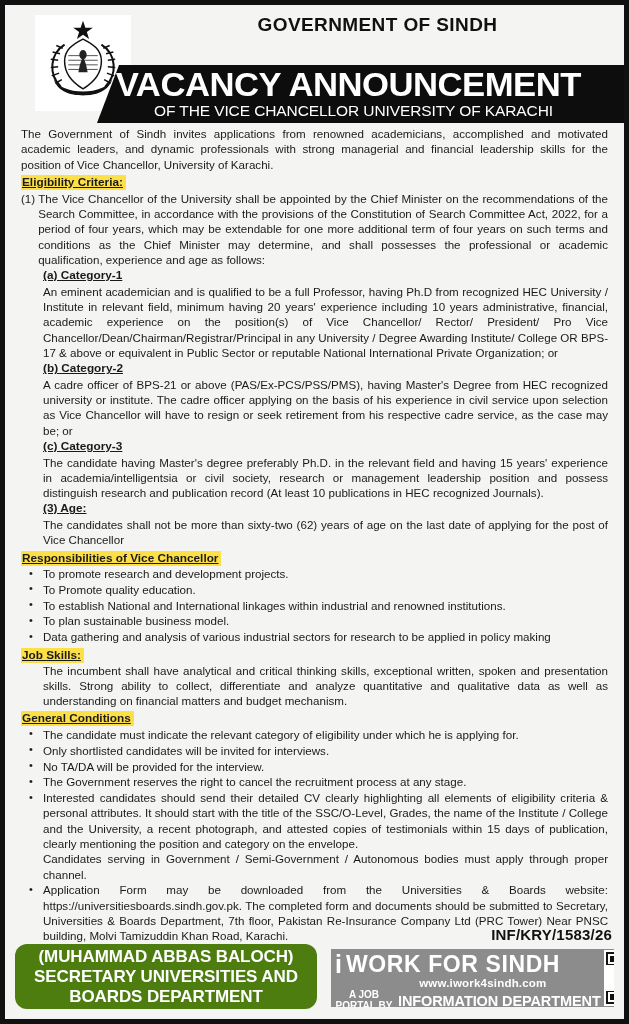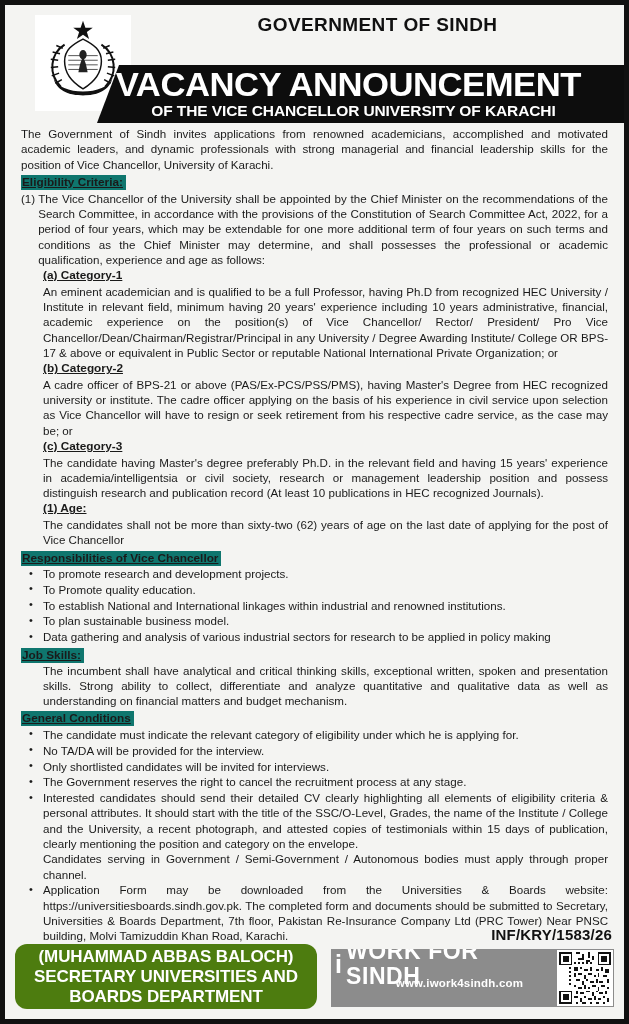--- a/index.html
+++ b/index.html
@@ -89,21 +89,21 @@
     line-height: 36px;
     letter-spacing: -0.5px;
     transform: scaleX(1.02);
     transform-origin: right center;
     white-space: nowrap;
     padding-top: 1px;
   }
   .banner-sub {
     color: #ffffff;
     font-size: 15.5px;
-    font-weight: bold;
+    font-weight: normal;
     line-height: 18px;
     letter-spacing: -0.1px;
     white-space: nowrap;
   }
 
   
   .body-wrap {
     padding: 3px 10px 0 10px;
     color: #1a1a1a;
   }
@@ -113,21 +113,21 @@
     line-height: 15.3px;
     text-align: justify;
     text-justify: inter-word;
     margin: 0;
   }
 
   .sec-head {
     font-size: 11.8px;
     font-weight: bold;
     text-decoration: underline;
-    background: #0f766e;
+    background: #fde047;
     display: inline-block;
     padding: 0 3px 0 1px;
     margin-top: 1px;
     line-height: 15px;
   }
 
   .numbered {
     display: flex;
     margin-top: 1px;
   }
@@ -363,21 +363,21 @@
         <div class="sub-head">(b) Category-2</div>
         <p class="just">A cadre officer of BPS-21 or above (PAS/Ex-PCS/PSS/PMS), having Master's Degree from HEC recognized university or institute. The cadre officer applying on the basis of his experience in civil service upon selection as Vice Chancellor will have to resign or seek retirement from his respective cadre service, as the case may be; or</p>
       </div>
 
       <div class="indent">
         <div class="sub-head">(c) Category-3</div>
         <p class="just">The candidate having Master's degree preferably Ph.D. in the relevant field and having 15 years' experience in academia/intelligentsia or civil society, research or management leadership position and possess distinguish research and publication record (At least 10 publications in HEC recognized Journals).</p>
       </div>
 
       <div class="indent">
-        <div class="sub-head">(1) Age:</div>
+        <div class="sub-head">(3) Age:</div>
         <p class="just">The candidates shall not be more than sixty-two (62) years of age on the last date of applying for the post of Vice Chancellor</p>
       </div>
     </div>
 
     <div>
       <div class="sec-head">Responsibilities of Vice Chancellor</div>
       <ul class="bullets">
         <li>To promote research and development projects.</li>
         <li>To Promote quality education.</li>
         <li>To establish National and International linkages within industrial and renowned institutions.</li>
@@ -388,22 +388,22 @@
 
     <div>
       <div class="sec-head">Job Skills:</div>
       <div class="para-indent">The incumbent shall have analytical and critical thinking skills, exceptional written, spoken and presentation skills. Strong ability to collect, differentiate and analyze quantitative and qualitative data as well as understanding on financial matters and budget mechanism.</div>
     </div>
 
     <div>
       <div class="sec-head">General Conditions</div>
       <ul class="bullets">
         <li>The candidate must indicate the relevant category of eligibility under which he is applying for.</li>
+        <li>Only shortlisted candidates will be invited for interviews.</li>
         <li>No TA/DA will be provided for the interview.</li>
-        <li>Only shortlisted candidates will be invited for interviews.</li>
         <li>The Government reserves the right to cancel the recruitment process at any stage.</li>
         <li class="j">Interested candidates should send their detailed CV clearly highlighting all elements of eligibility criteria &amp; personal attributes. It should start with the title of the SSC/O-Level, Grades, the name of the Institute / College and the University, a recent photograph, and attested copies of testimonials within 15 days of publication, clearly mentioning the position and category on the envelope.</li>
       </ul>
       <div class="para-indent">Candidates serving in Government / Semi-Government / Autonomous bodies must apply through proper channel.</div>
       <ul class="bullets">
         <li class="j">Application Form may be downloaded from the Universities &amp; Boards website: https://universitiesboards.sindh.gov.pk. The completed form and documents should be submitted to Secretary, Universities &amp; Boards Department, 7th floor, Pakistan Re-Insurance Company Ltd (PRC Tower) Near PNSC building, Molvi Tamizuddin Khan Road, Karachi.</li>
       </ul>
     </div>
 
   </div>
@@ -418,20 +418,27 @@
       <div>BOARDS DEPARTMENT</div>
     </div>
 
     <div class="iwork-box">
       <div class="iwork-left">
         <div class="iwork-title">
           <span class="iwork-i">i</span>
           <span class="iwork-main">WORK FOR SINDH</span>
         </div>
         <div class="iwork-url">www.iwork4sindh.com</div>
+        <div class="iwork-row3">
+          <div class="iwork-ajob">
+            <div>A JOB</div>
+            <div>PORTAL BY</div>
+          </div>
+          <div class="iwork-dept">INFORMATION DEPARTMENT</div>
+        </div>
       </div>
       <div class="qr">
         <svg viewBox="0 0 29 29" shape-rendering="crispEdges" aria-hidden="true">
           <rect width="29" height="29" fill="#fff"></rect>
           <g fill="#111">
 
             <rect x="1" y="1" width="7" height="1"></rect>
                 <rect x="1" y="7" width="7" height="1"></rect>
             <rect x="1" y="1" width="1" height="7"></rect>
                 <rect x="7" y="1" width="1" height="7"></rect>

